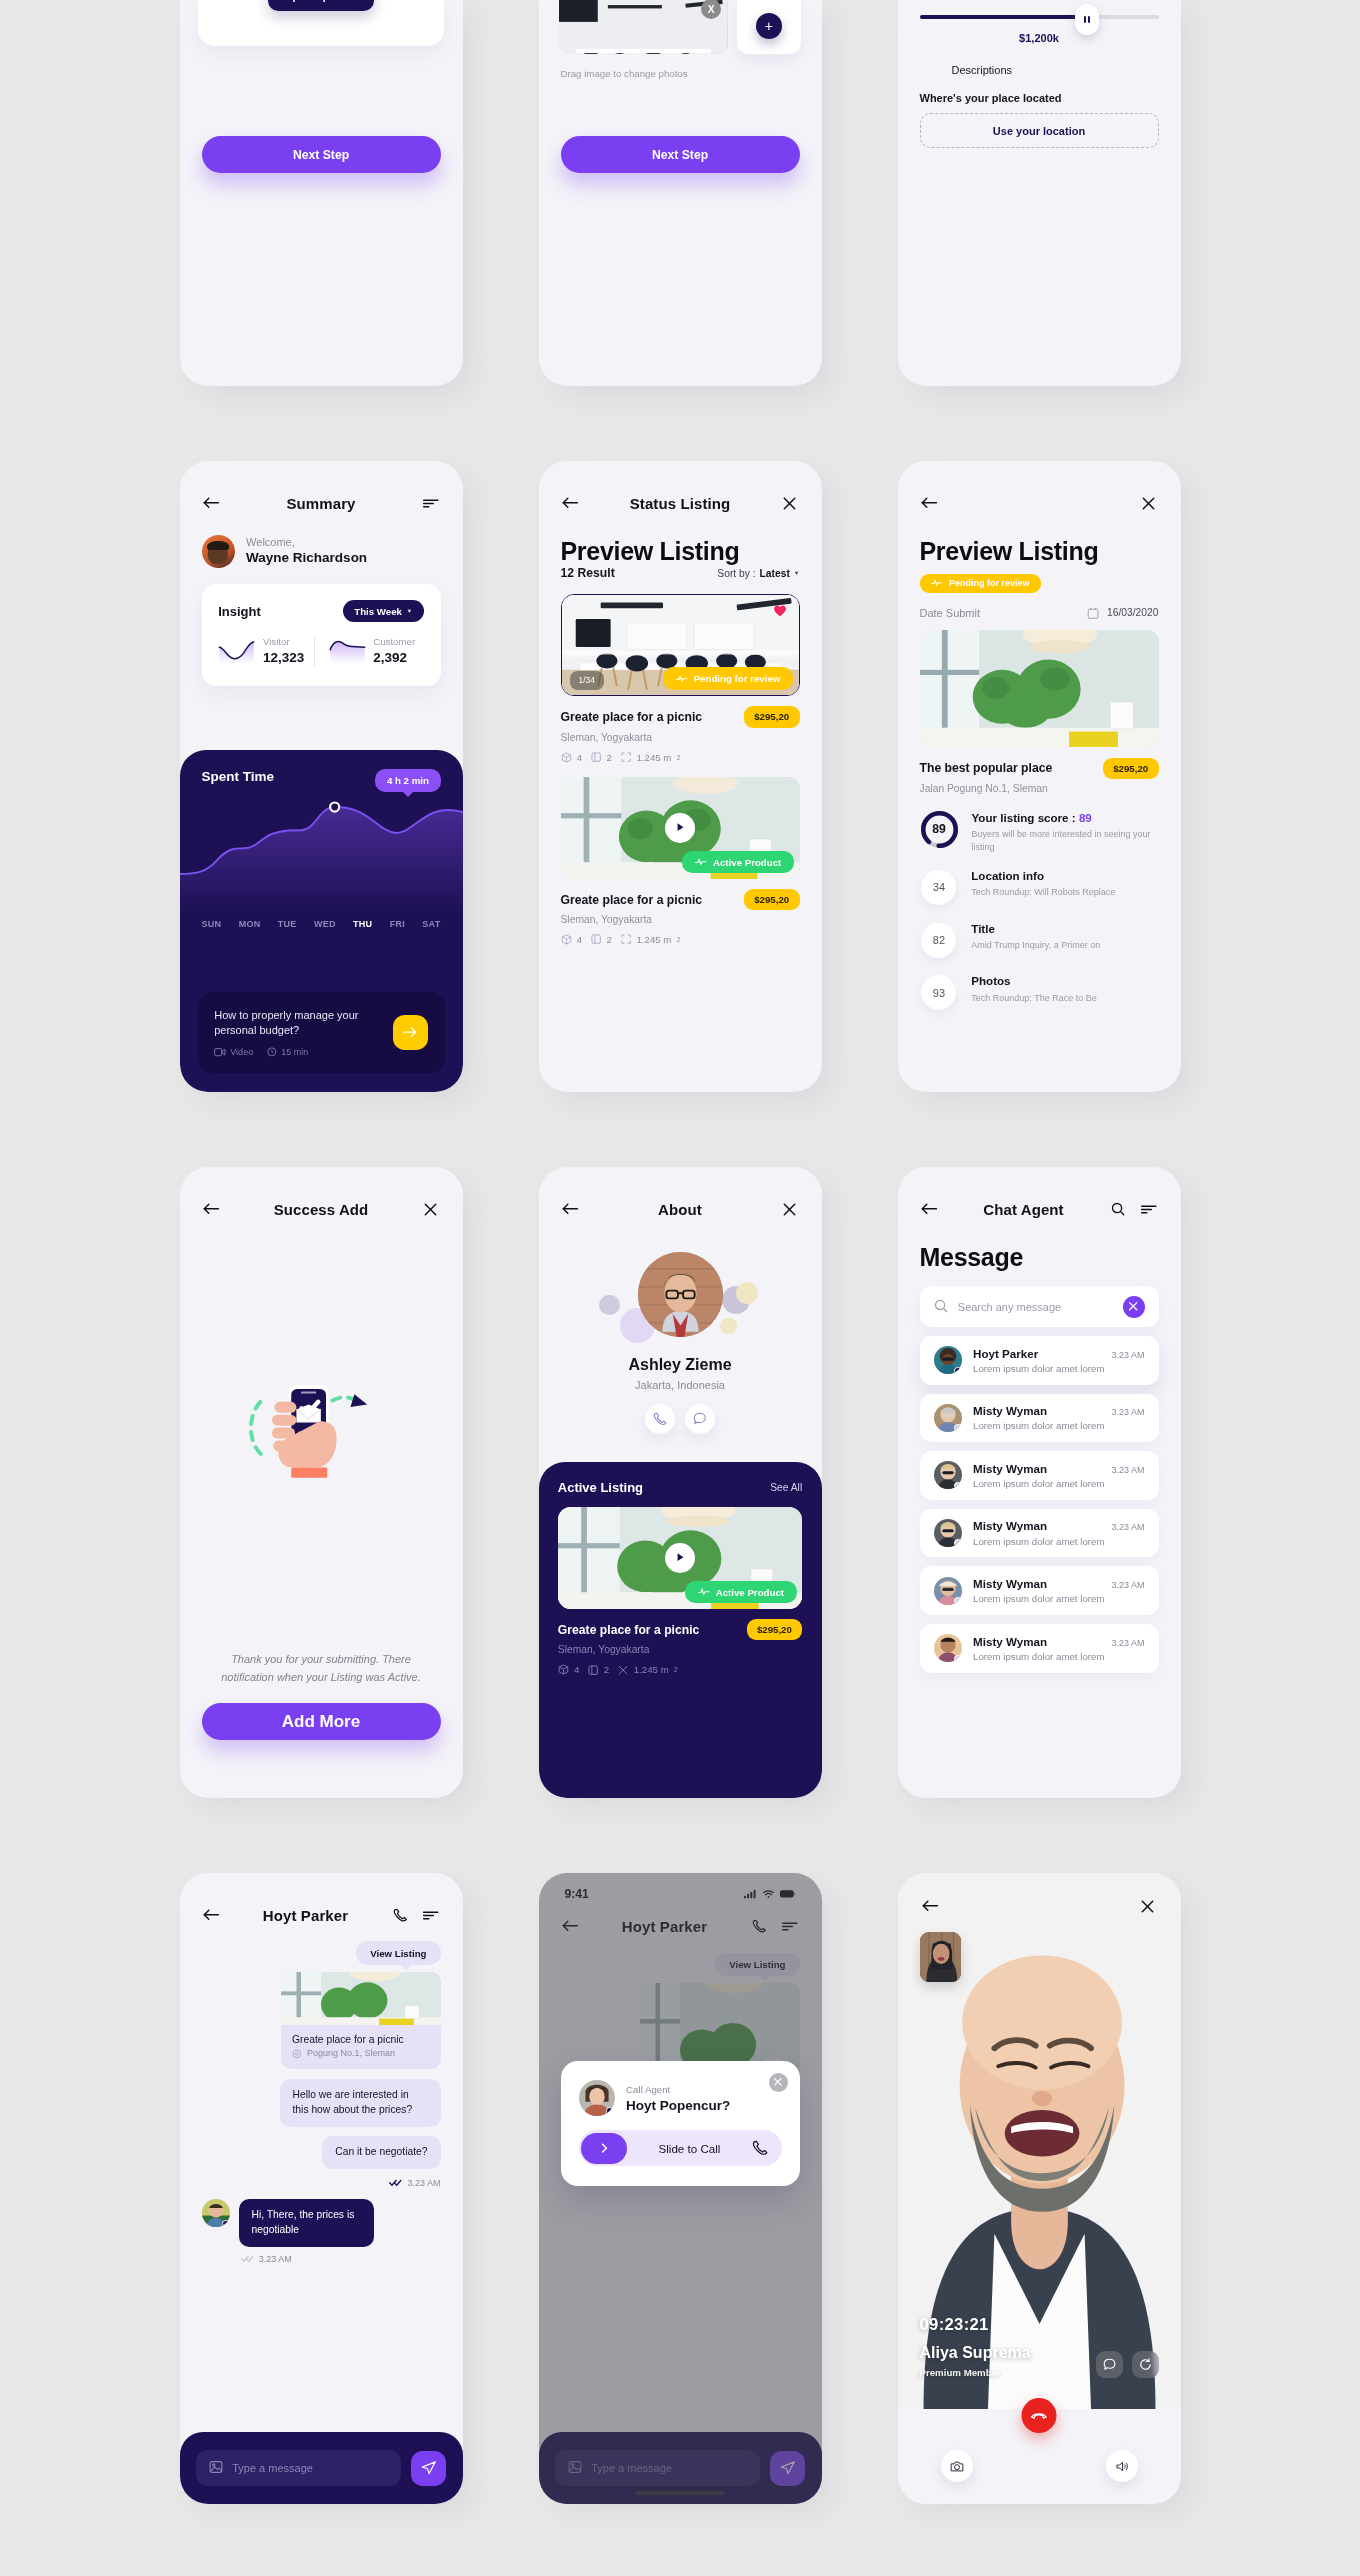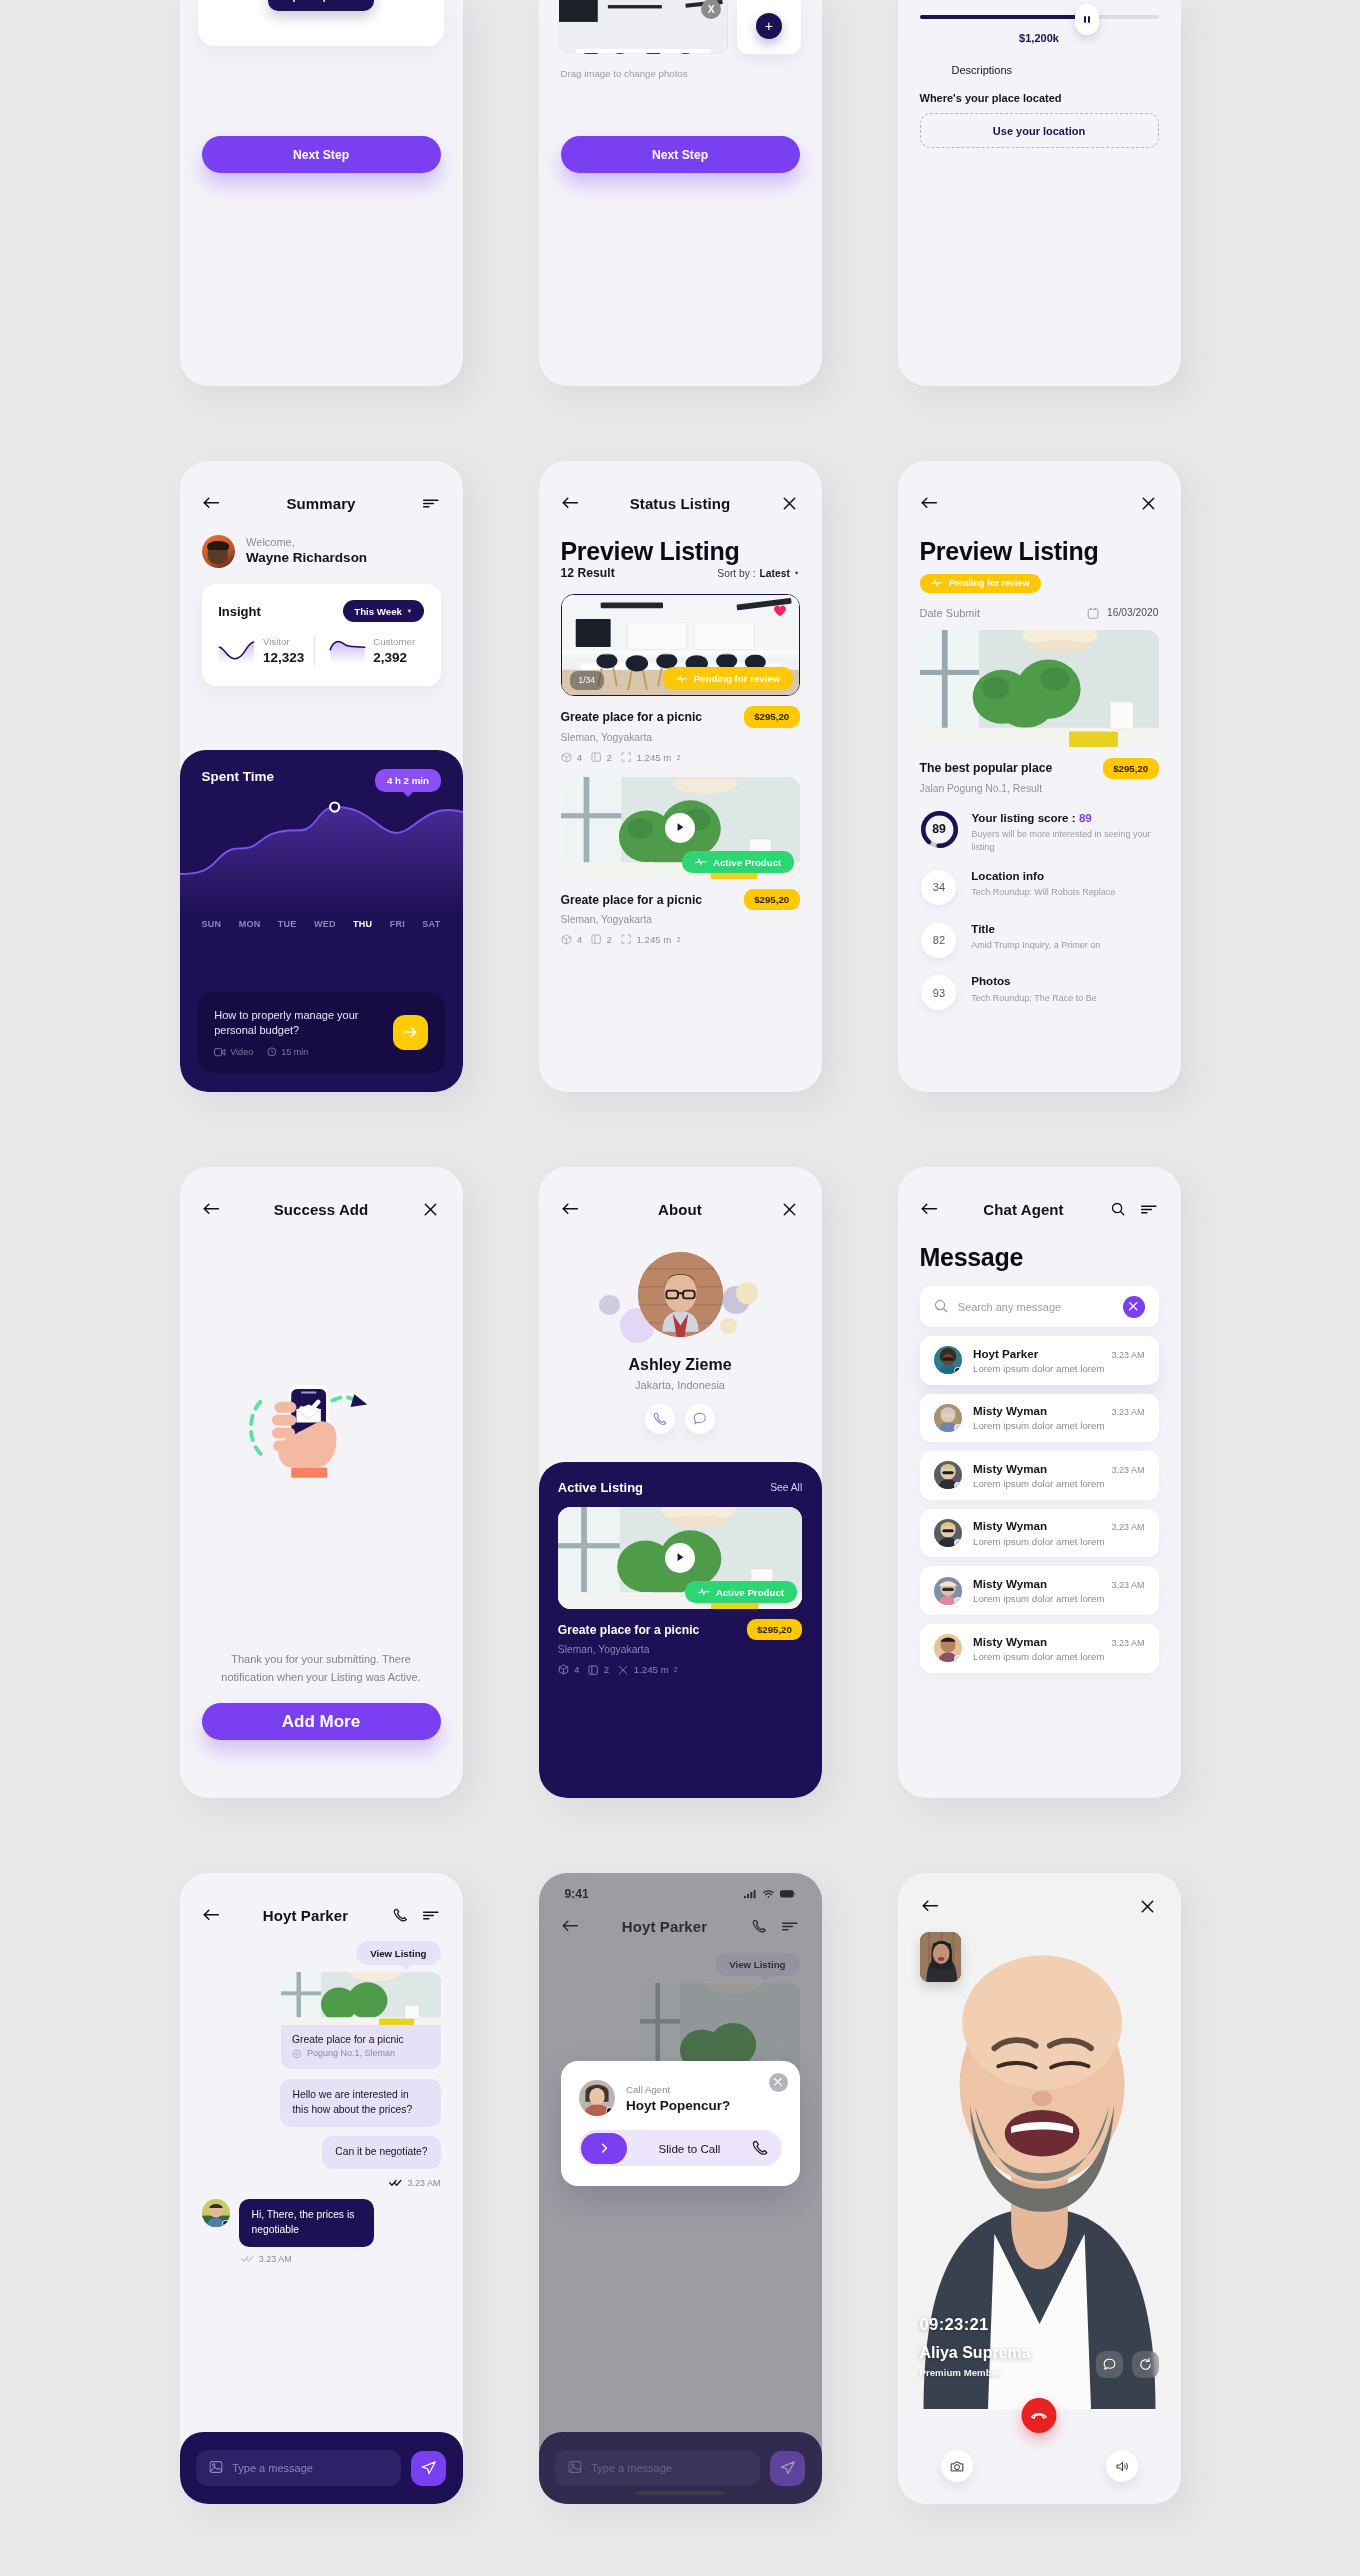--- a/index.html
+++ b/index.html
@@ -230,21 +230,21 @@
     width:35px;height:35px;border-radius:50%; background:#fff; flex:none; margin:1.9px;
     display:flex;align-items:center;justify-content:center; font-size:11px; color:#55545f;
     box-shadow:0 3.9px 9px rgba(130,120,170,.10);
   }
   .scoreTitle{ font-size:11.6px; font-weight:700; color:#12111c; line-height:1.35;}
   .scoreTitle em{ font-style:normal; color:#7b3ff2;}
   .scoreSub{ font-size:9px; color:#9b9aa8; line-height:1.45; margin-top:2.6px; max-width:187px;}
 
   
   .succIllus{ flex:1; display:flex; align-items:center; justify-content:center;}
-  .succTxt{ text-align:center; font-size:11px; color:#83828f; line-height:1.6; padding:0 30px;}
+  .succTxt{ text-align:center; font-size:11px; color:#83828f; line-height:1.6; padding:0 30px;font-style:italic;}
   .addMoreBtn{
     margin:16.7px 22px 0; height:37px; border-radius:19.3px; border:none; cursor:pointer;
     background:#7b3ff2; color:#fff; font-size:17px; font-weight:700; width:calc(100% - 44px);
     box-shadow:0 11.6px 19.3px rgba(123,63,242,.28);
   }
 
   
   .aboutWrap{ display:flex; flex-direction:column; align-items:center; margin-top:16.7px; position:relative;}
   .blobs{ position:relative; width:167px; height:97px; display:flex; align-items:center; justify-content:center;}
   .blob{ position:absolute; border-radius:50%;}
@@ -845,21 +845,21 @@
         </g>
         <rect x="0" y="152" width="372" height="30" fill="#f4f4f0"></rect>
         <rect x="232" y="158" width="76" height="24" fill="#e8d21f"></rect>
         <rect x="296" y="112" width="36" height="42" rx="2" fill="#fbfbfa" stroke="#dfdfdc"></rect>
       </svg>
     </div>
     <div class="listMetaTop" style="padding:0 22px">
       <span class="listName">The best popular place</span>
       <span class="pricePill">$295,20</span>
     </div>
-    <div class="listLoc" style="padding:0 22px">Jalan Pogung No.1, Result</div>
+    <div class="listLoc" style="padding:0 22px">Jalan Pogung No.1, Sleman</div>
 
     <div class="scoreList">
       <div class="scoreRow">
         <div class="ring">
           <svg width="39" height="39" viewBox="0 0 60 60">
             <circle cx="30" cy="30" r="25" fill="none" stroke="#c9c9cf" stroke-width="7"></circle>
             <circle cx="30" cy="30" r="25" fill="none" stroke="#1d1054" stroke-width="7" stroke-linecap="round" stroke-dasharray="140 157" transform="rotate(130 30 30)"></circle>
           </svg>
           <span class="num">89</span>
         </div>

